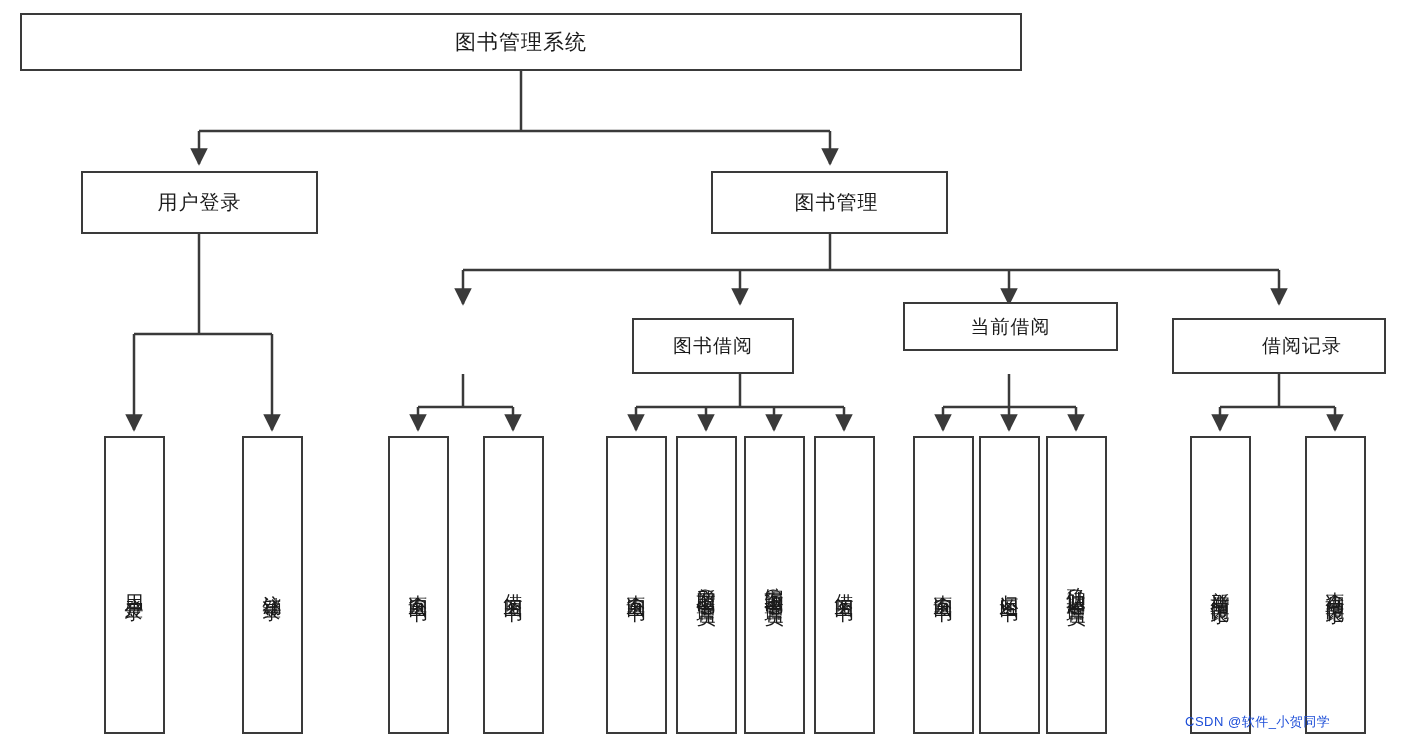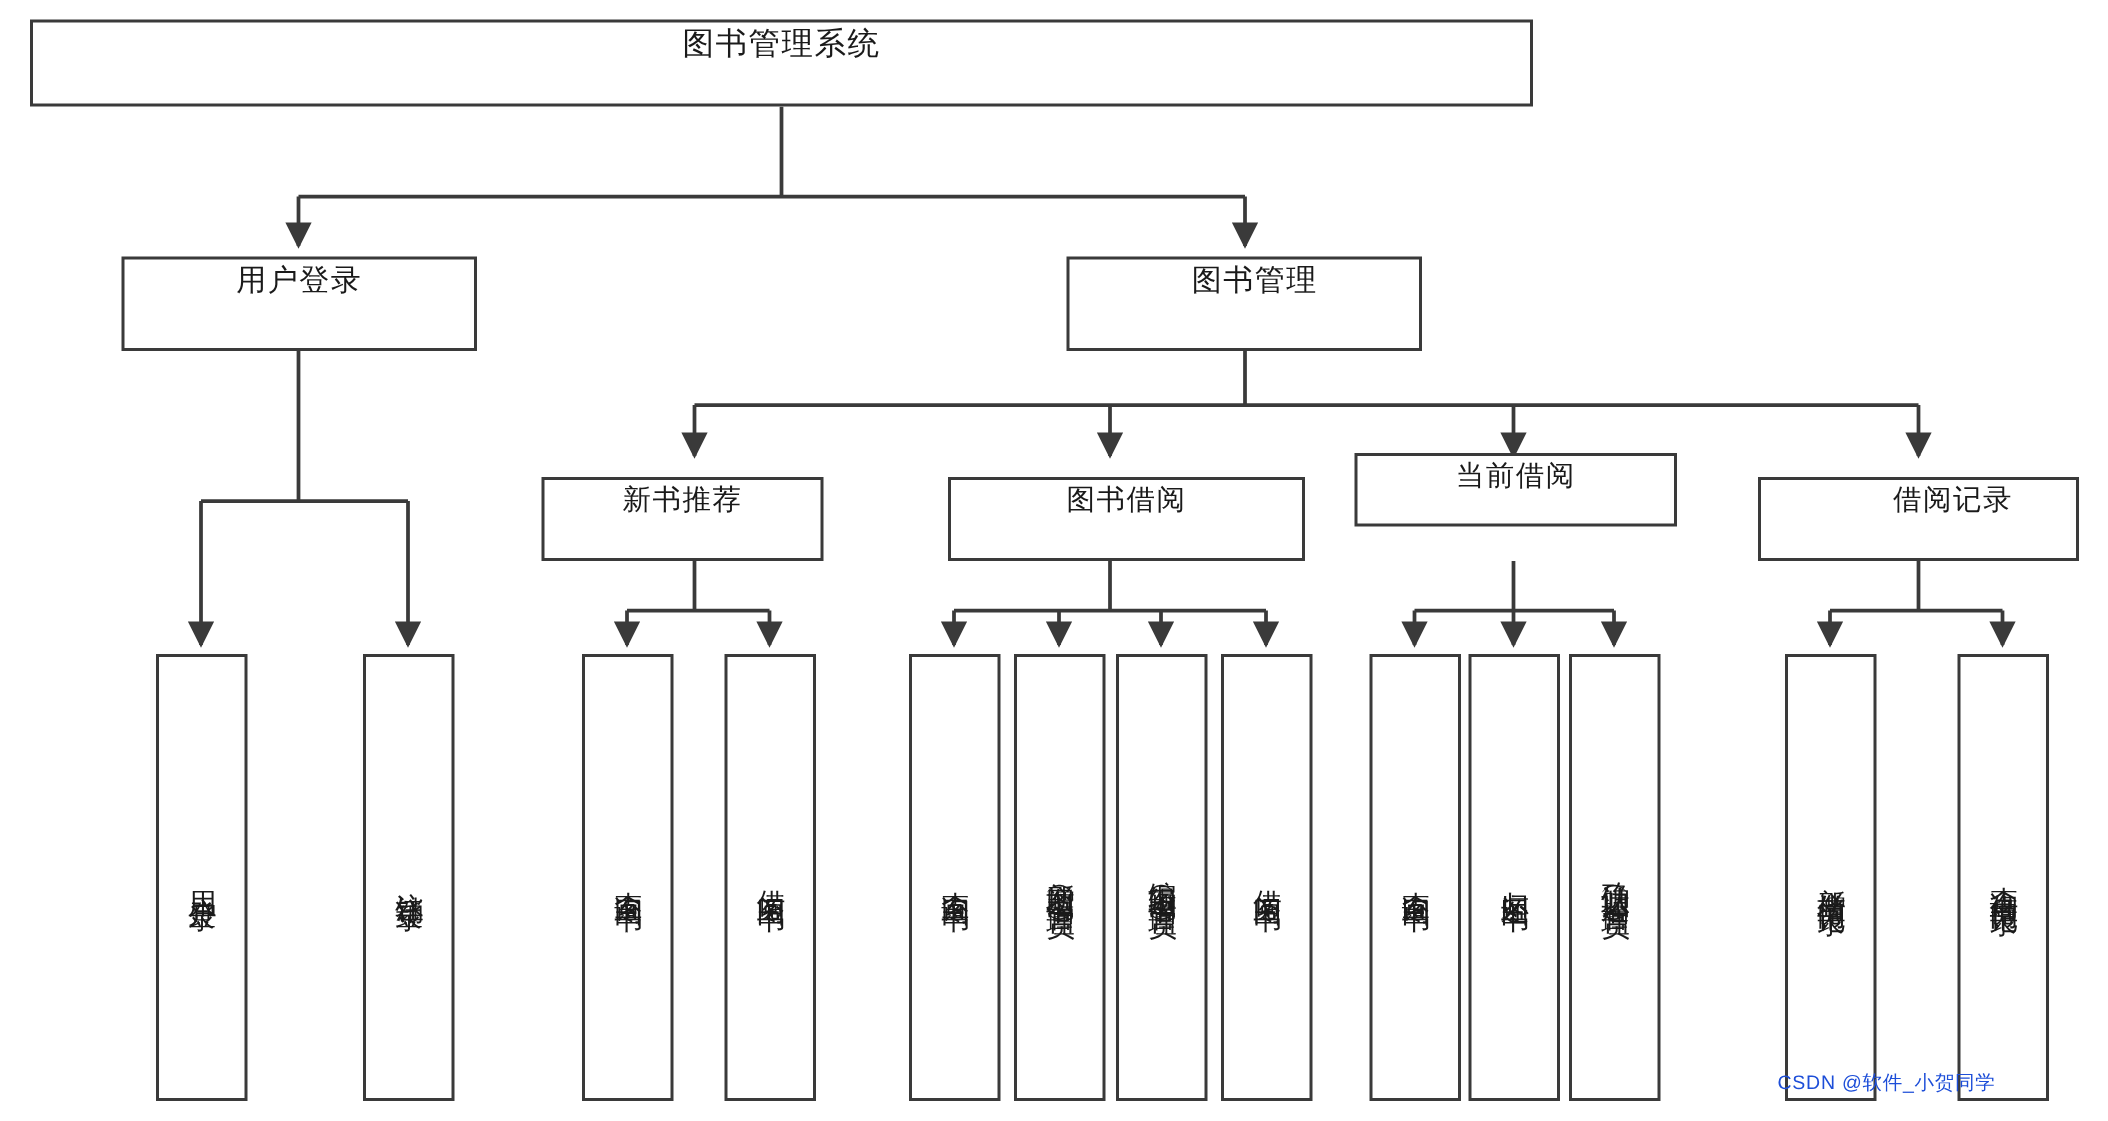--- a/index.html
+++ b/index.html
@@ -23,20 +23,21 @@
     width: 1405px;
     height: 747px;
     pointer-events: none;
   }
   .node {
     position: absolute;
     box-sizing: border-box;
     background: #ffffff;
     border: 2.5px solid #3a3a3a;
     display: flex;
+    align-items: center;
     justify-content: center;
     color: #1a1a1a;
     z-index: 2;
   }
   .node.root {
     font-size: 21px;
   }
   .node.level1 {
     font-size: 20px;
   }
@@ -133,25 +134,22 @@
   </div>
 
   <div class="node level1" style="left:81px; top:171px; width:237px; height:63px;">
     <span class="htext">用户登录</span>
   </div>
 
   <div class="node level1" style="left:711px; top:171px; width:237px; height:63px;padding-left:14px;">
     <span class="htext">图书管理</span>
   </div>
 
-  <div class="node level2" style="left:361px; top:318px; width:188px; height:56px;">
-    <span class="htext">新书推荐</span>
-  </div>
-
-  <div class="node level2" style="left:632px; top:318px; width:238px; height:56px;">
+
+  <div class="node level2" style="left:632px; top:318px; width:162px; height:56px;">
     <span class="htext">图书借阅</span>
   </div>
 
   <div class="node level2" style="left:903px; top:302px; width:215px; height:49px;">
     <span class="htext">当前借阅</span>
   </div>
 
   <div class="node level2" style="left:1172px; top:318px; width:214px; height:56px;padding-left:46px;">
     <span class="htext">借阅记录</span>
   </div>

